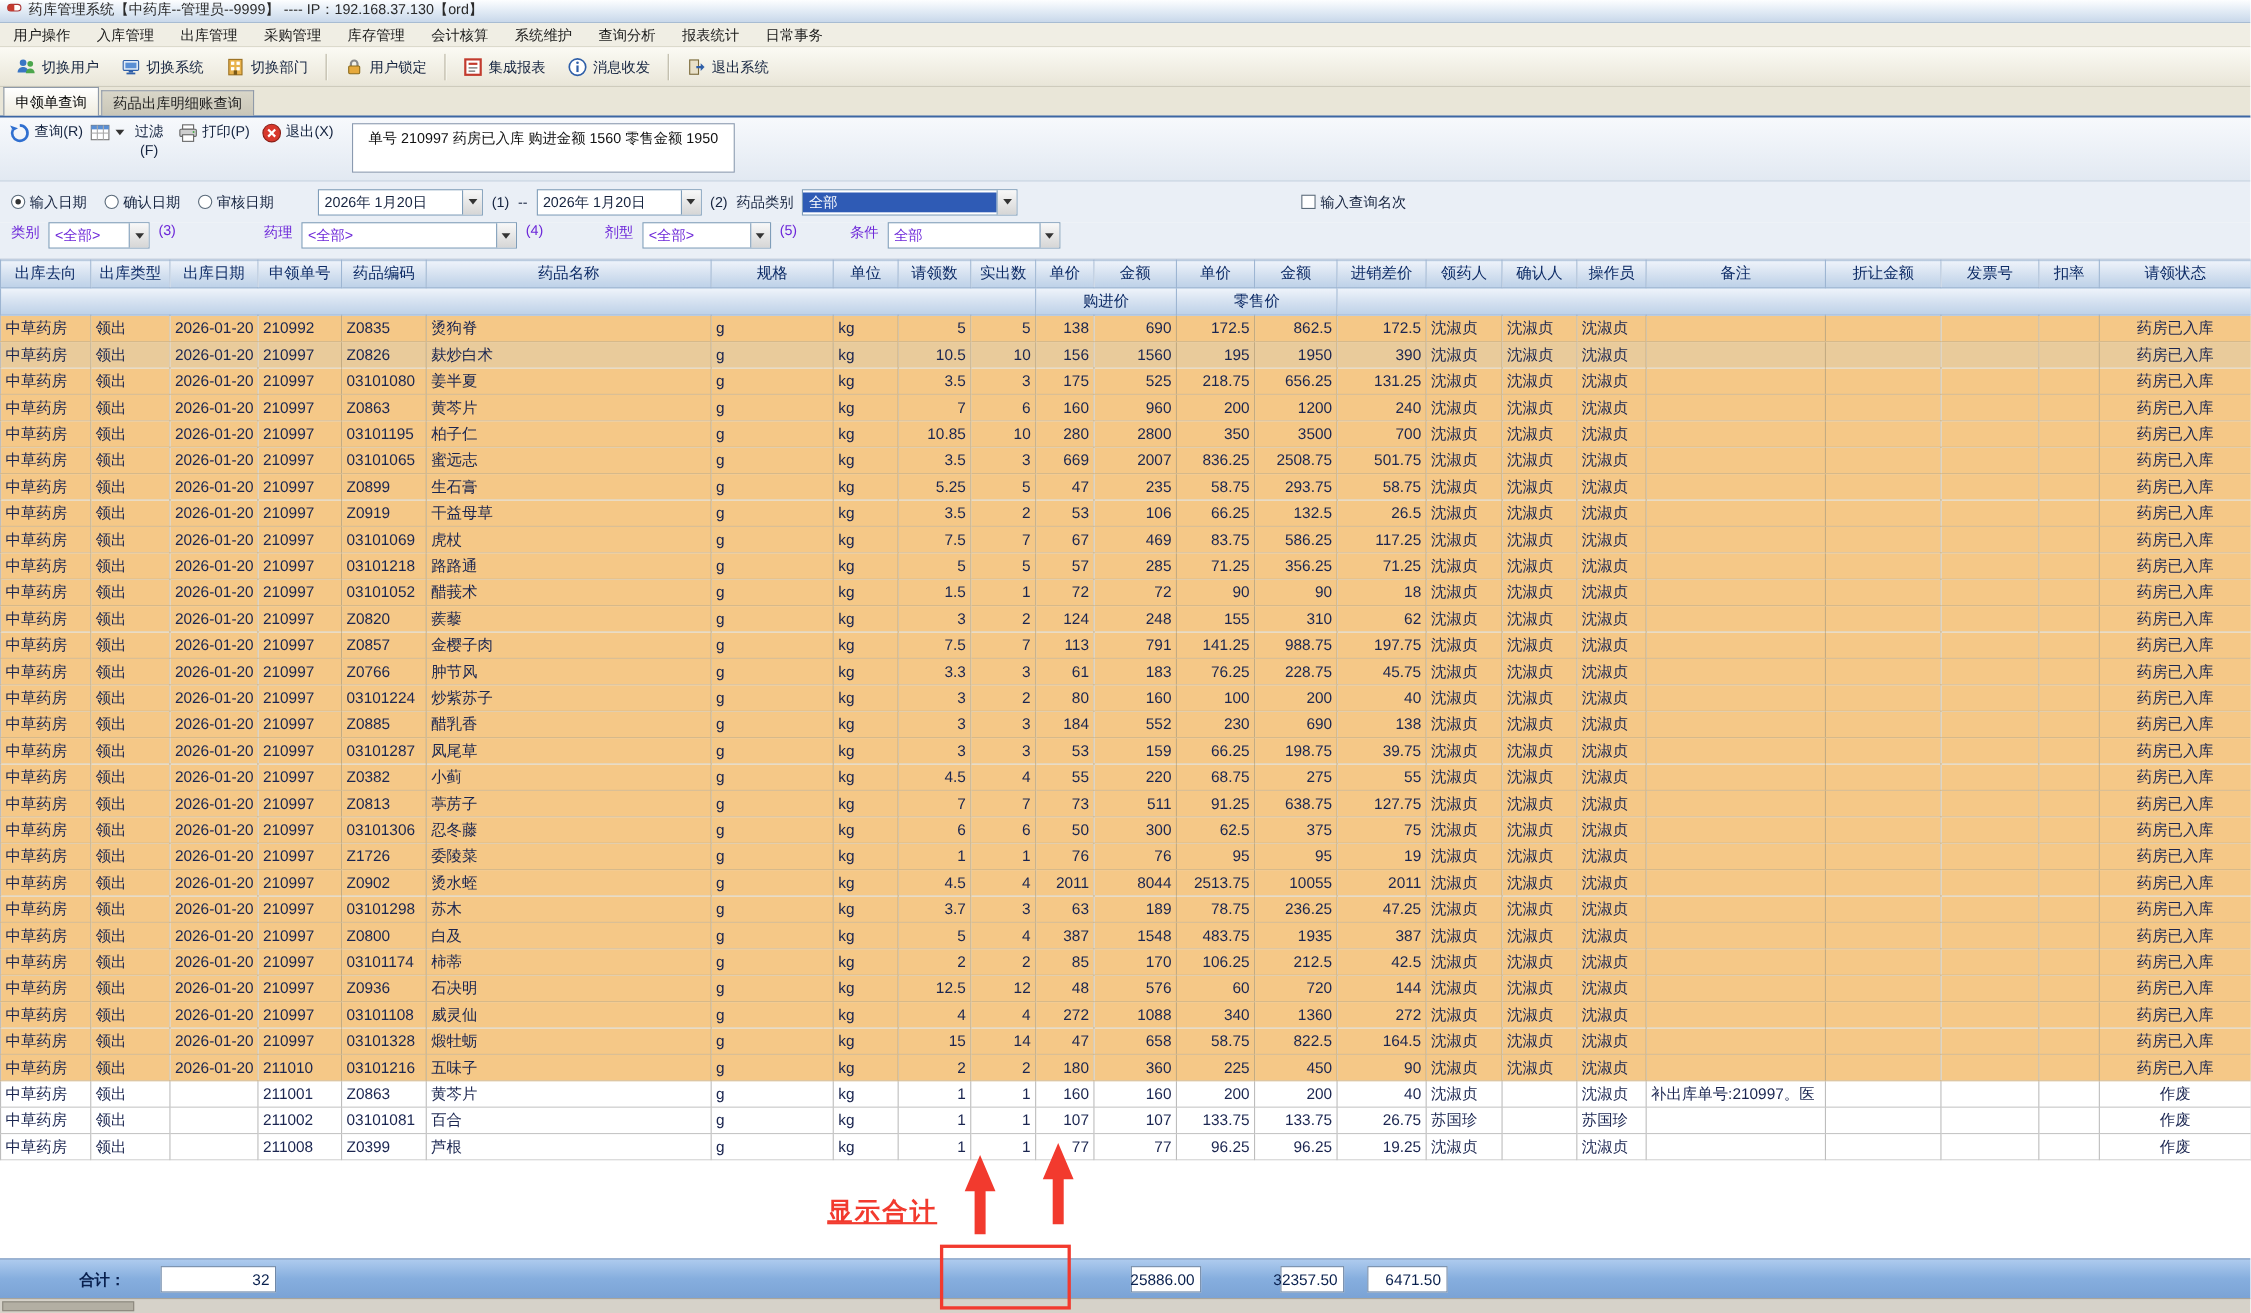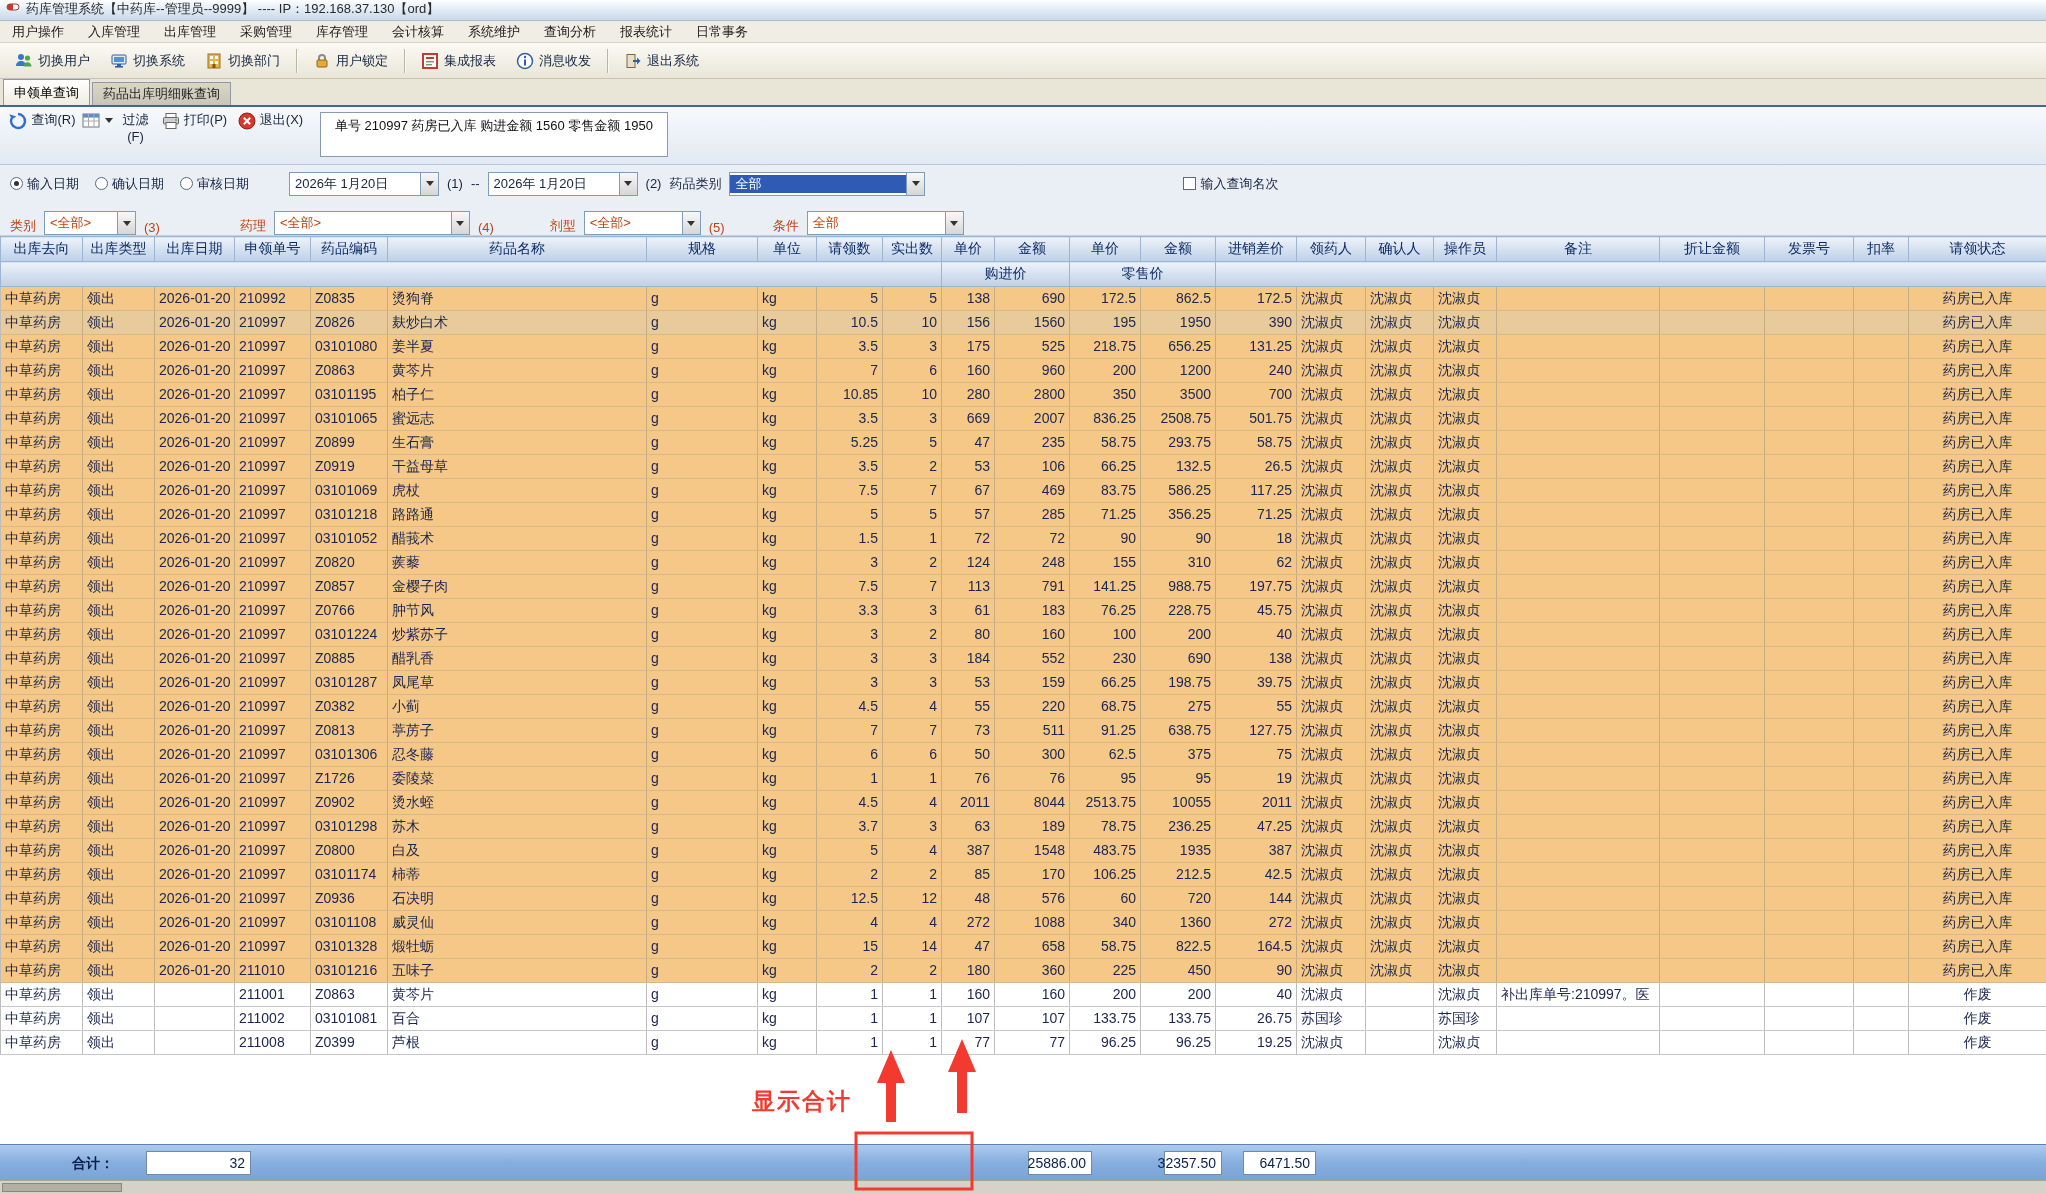--- a/index.html
+++ b/index.html
@@ -37,22 +37,22 @@
               background:linear-gradient(#f7f9fc,#e2e9f2); border-bottom:1px solid #bccadb; }
   .qbtn { width:76px; height:52px; display:flex; flex-direction:row; align-items:flex-start; justify-content:center;
           gap:3px; border:1px solid transparent; background:transparent; font-size:13px; color:#14233f; cursor:default; }
   .qbtn .iconrow { display:flex; align-items:center; gap:4px; }
   .infobox { position:absolute; left:320px; top:5px; width:348px; height:45px; background:#fff;
              border:1px solid #8a9ab0; font-size:13px; color:#111; padding:3px 14px; line-height:1.55; overflow:hidden; }
 
   
   .filterrow1 { height:37px; flex:0 0 37px; display:flex; align-items:center; gap:8px; padding:0 10px;
                 background:#eaeff6; font-size:13px; color:#15233f; }
-  .filterrow2 { height:34px; flex:0 0 34px; display:flex; align-items:flex-end; gap:8px; padding:0 10px;
-                background:#eaeff6; border-bottom:1px solid #c8d2de; font-size:13px; color:#c2410c; }
+  .filterrow2 { height:34px; flex:0 0 34px; display:flex; align-items:flex-start; gap:8px; padding:0 10px;
+                background:#eaeff6; border-bottom:1px solid #c8d2de; font-size:13px; color:#6d28d9; }
   .radio { width:13px; height:13px; border-radius:50%; border:1px solid #5a6a7a; background:#fff; display:inline-block;
            position:relative; flex:0 0 13px; }
   .radio.sel::after { content:""; position:absolute; inset:3px; border-radius:50%; background:#333; }
   .radwrap { display:flex; align-items:center; gap:4px; margin-right:8px; }
   .combo { display:inline-flex; align-items:center; height:24px; background:#fff; border:1px solid #7f9db9; }
   .combo .val { flex:1; padding:0 5px; font-size:13px; white-space:nowrap; overflow:hidden; }
   .combo .val.hl { background:#2f5bb5; color:#fff; }
   .combo .dd { width:18px; align-self:stretch; background:linear-gradient(#f8f8f8,#d6d6d6); border-left:1px solid #7f9db9;
                display:flex; align-items:center; justify-content:center; }
   .arr { width:0; height:0; border-left:4px solid transparent; border-right:4px solid transparent; border-top:5px solid #333; }
@@ -86,21 +86,21 @@
   .tbox.retail   { left:1164px; width:58px; }
   .tbox.diff     { left:1243px; width:73px; }
 
   
   .hscroll { height:14px; flex:0 0 14px; background:#d6d2c9; border-top:1px solid #a8a49a; position:relative; }
   .hthumb { position:absolute; left:2px; top:2px; width:120px; height:9px; background:#b3afa3; border:1px solid #8c887e; }
 
   
   .overlay { position:absolute; left:0; top:0; width:2046px; height:1194px; pointer-events:none; z-index:30; }
   .note { position:absolute; left:752px; top:1086px; z-index:31; color:#f23a2e; font-size:23px; font-weight:600;
-          letter-spacing:2px; pointer-events:none; }
+          letter-spacing:2px; pointer-events:none;text-decoration:underline; }
 </style>
 </head>
 <body>
 
 <div id="screen">
 
   <div class="titlebar">
     <span style="display:inline-flex">
         <svg width="14" height="14" viewBox="0 0 14 14">
           <rect x="1" y="4" width="12" height="6" rx="3" fill="#fff" stroke="#a33"></rect>

